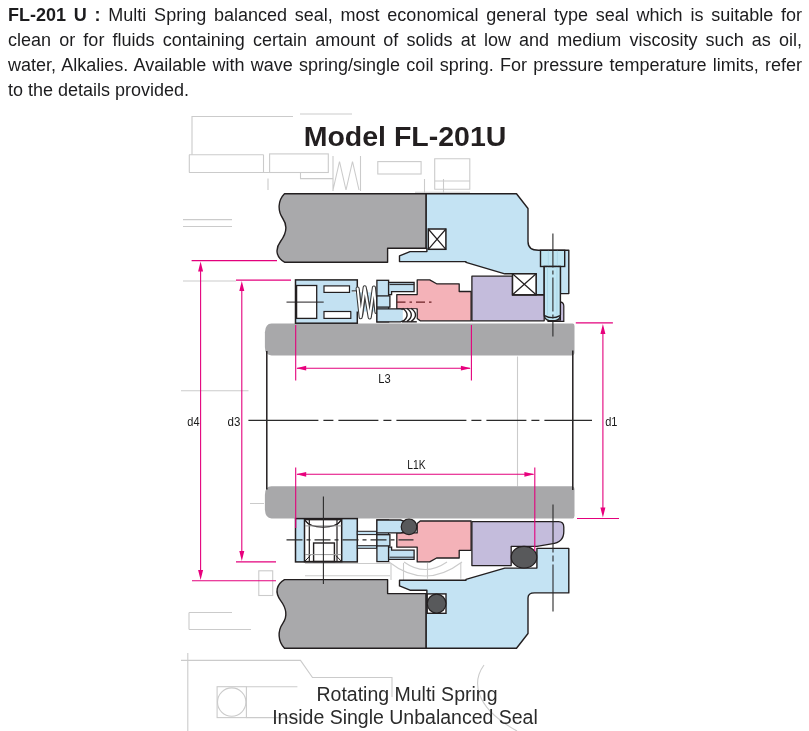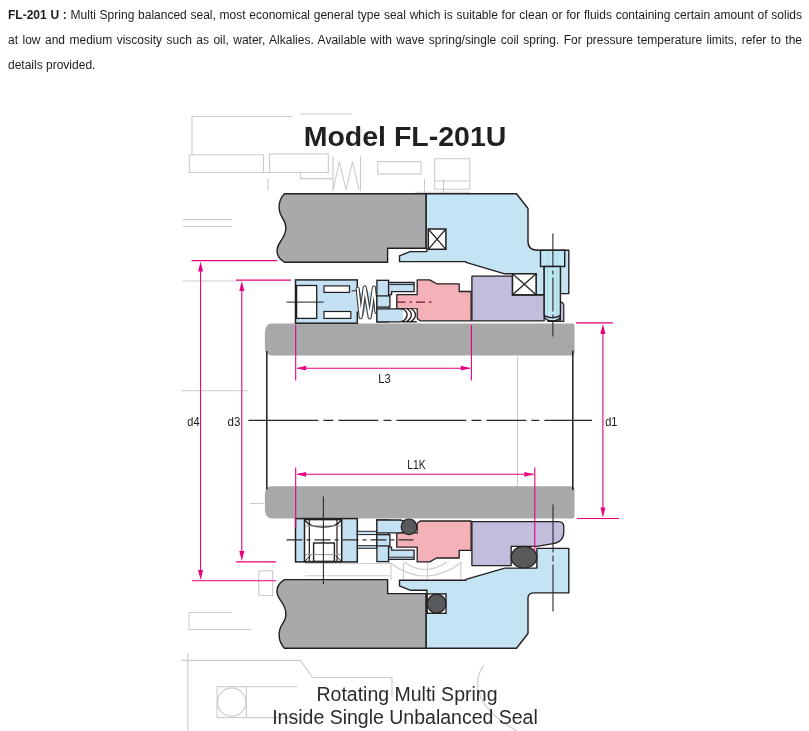--- a/index.html
+++ b/index.html
@@ -1,17 +1,17 @@
 <!DOCTYPE html>
 <html><head>
 <meta charset="utf-8">
 <style>
 html,body{margin:0;padding:0;background:#fff;width:809px;height:731px;overflow:hidden}
 body{font-family:"Liberation Sans",sans-serif}
-#para{position:absolute;left:8px;top:3px;width:794px;font-size:12px;line-height:25px;color:#1c1c1e;text-align:justify}
+#para{position:absolute;left:8px;top:3px;width:794px;font-size:18px;line-height:25px;color:#1c1c1e;text-align:justify}
 #diag{position:absolute;left:0;top:0}
 </style>
 </head>
 <body>
 
 <div id="para"><b>FL-201 U : </b>Multi Spring balanced seal, most economical general type seal which is suitable for clean or for fluids containing certain amount of solids at low and medium viscosity such as oil, water, Alkalies. Available with wave spring/single coil spring. For pressure temperature limits, refer to the details provided.</div>
 <svg id="diag" width="809" height="731" viewBox="0 0 809 731">
 
 <g fill="none" stroke="#cbcbcb" stroke-width="1.1">
 <path d="M293,116.5 H192 V154.8 M300,114 H352"></path>

